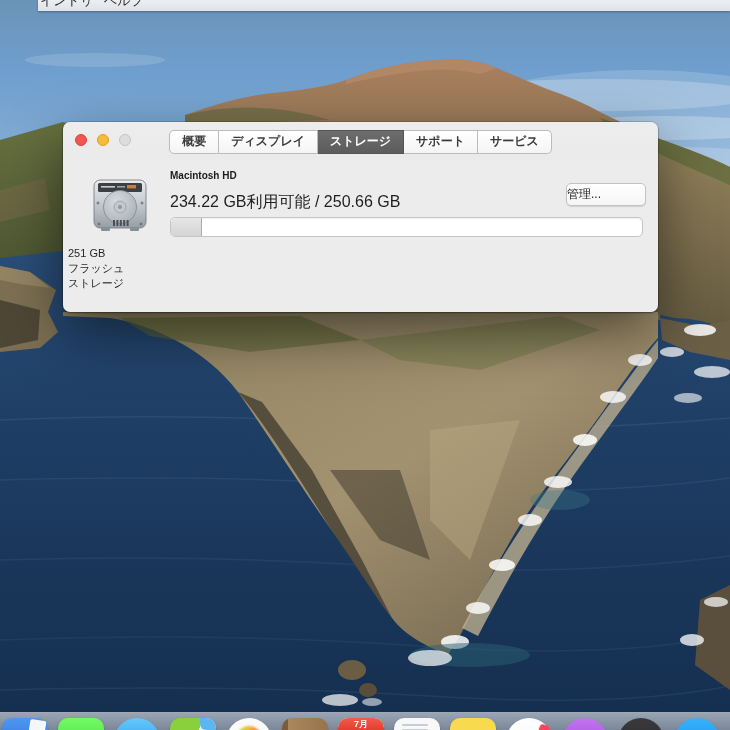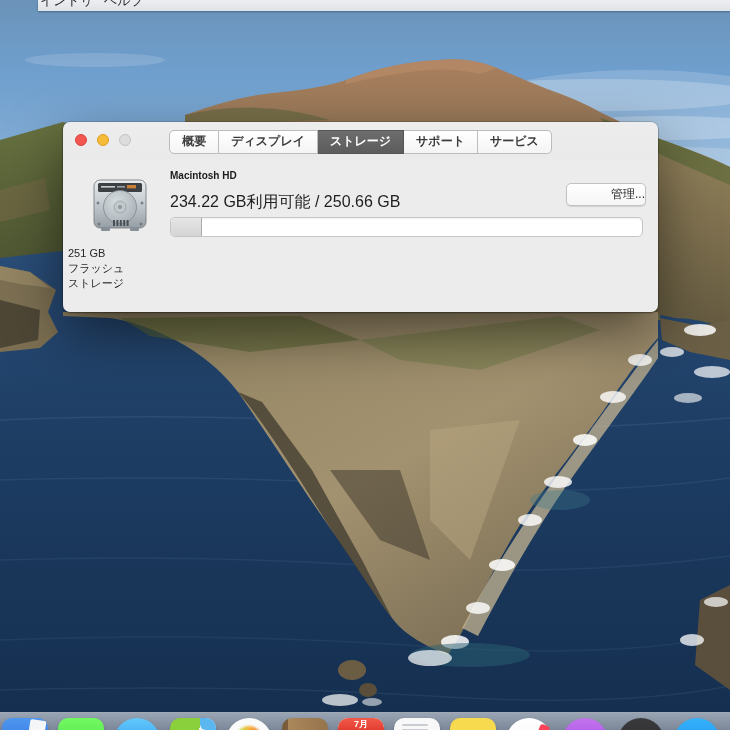--- a/index.html
+++ b/index.html
@@ -43,21 +43,21 @@
   .vol-avail{position:absolute;left:107px;top:70px;font-size:16px;color:#1f1f1f;}
 
   .bar{position:absolute;left:107px;top:95px;width:473px;height:20px;background:#ffffff;
        border:1px solid #c5c5c5;border-radius:5px;box-sizing:border-box;overflow:hidden;
        box-shadow:inset 0 1px 2px rgba(0,0,0,.06);}
   .bar-used{height:100%;background:linear-gradient(#e6e6e6,#d4d4d4);
             border-right:1px solid #ababab;border-radius:4px 0 0 4px;}
 
   .manage-btn{position:absolute;left:503px;top:61px;width:80px;height:23px;
               background:linear-gradient(#ffffff,#f5f5f5);border:1px solid #c2c2c2;border-radius:5px;
-              font-size:12px;color:#262626;text-align:right;line-height:21px;box-sizing:border-box;
+              font-size:12px;color:#262626;text-align:left;line-height:21px;box-sizing:border-box;
               box-shadow:0 1px 1px rgba(0,0,0,.12);cursor:default;
               font-family:"Liberation Sans","DejaVu Sans",sans-serif;}
 
   
   .dock{position:absolute;left:0;right:0;bottom:0;height:17px;z-index:5;
         background:linear-gradient(rgba(158,169,183,.96),rgba(127,139,156,.96));
         border-top:1px solid rgba(255,255,255,.28);}
   .dicon{position:absolute;top:5px;width:46px;height:46px;border-radius:10px;box-shadow:0 1px 2px rgba(0,0,0,.25);}
   .round{border-radius:50%;}
   .d-mail{left:2px;background:linear-gradient(#4e97ef,#2466d6);}

